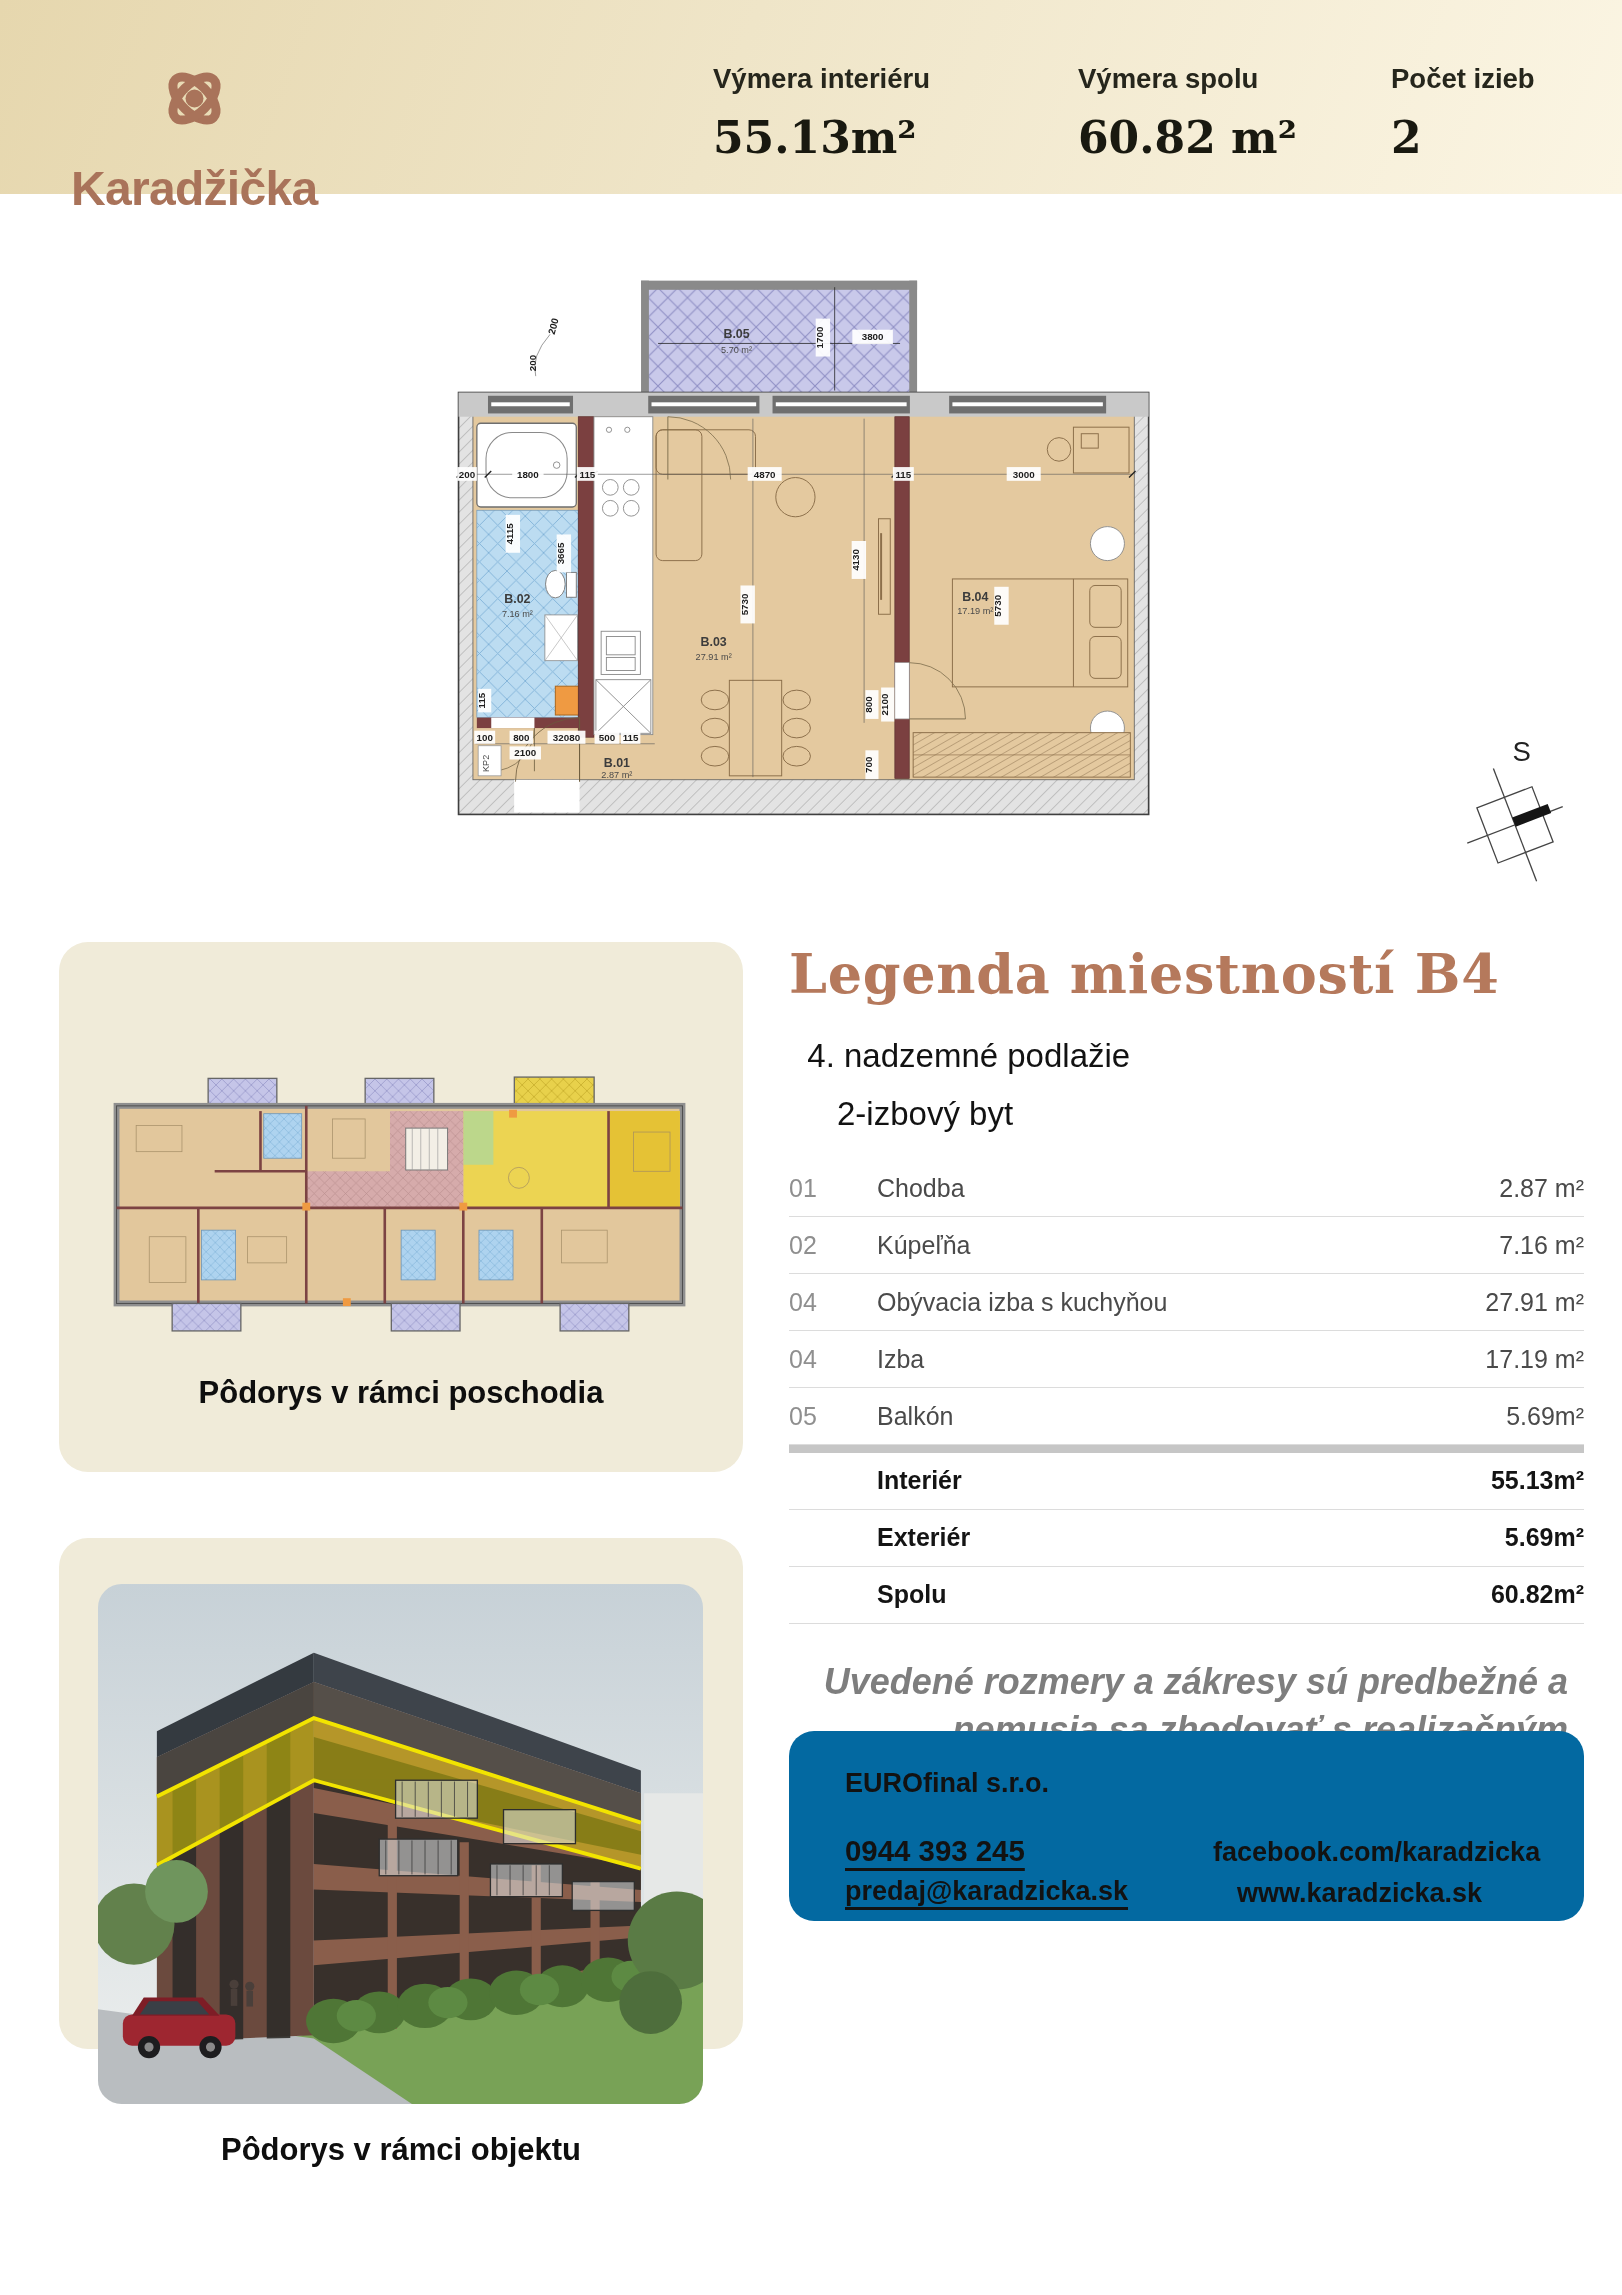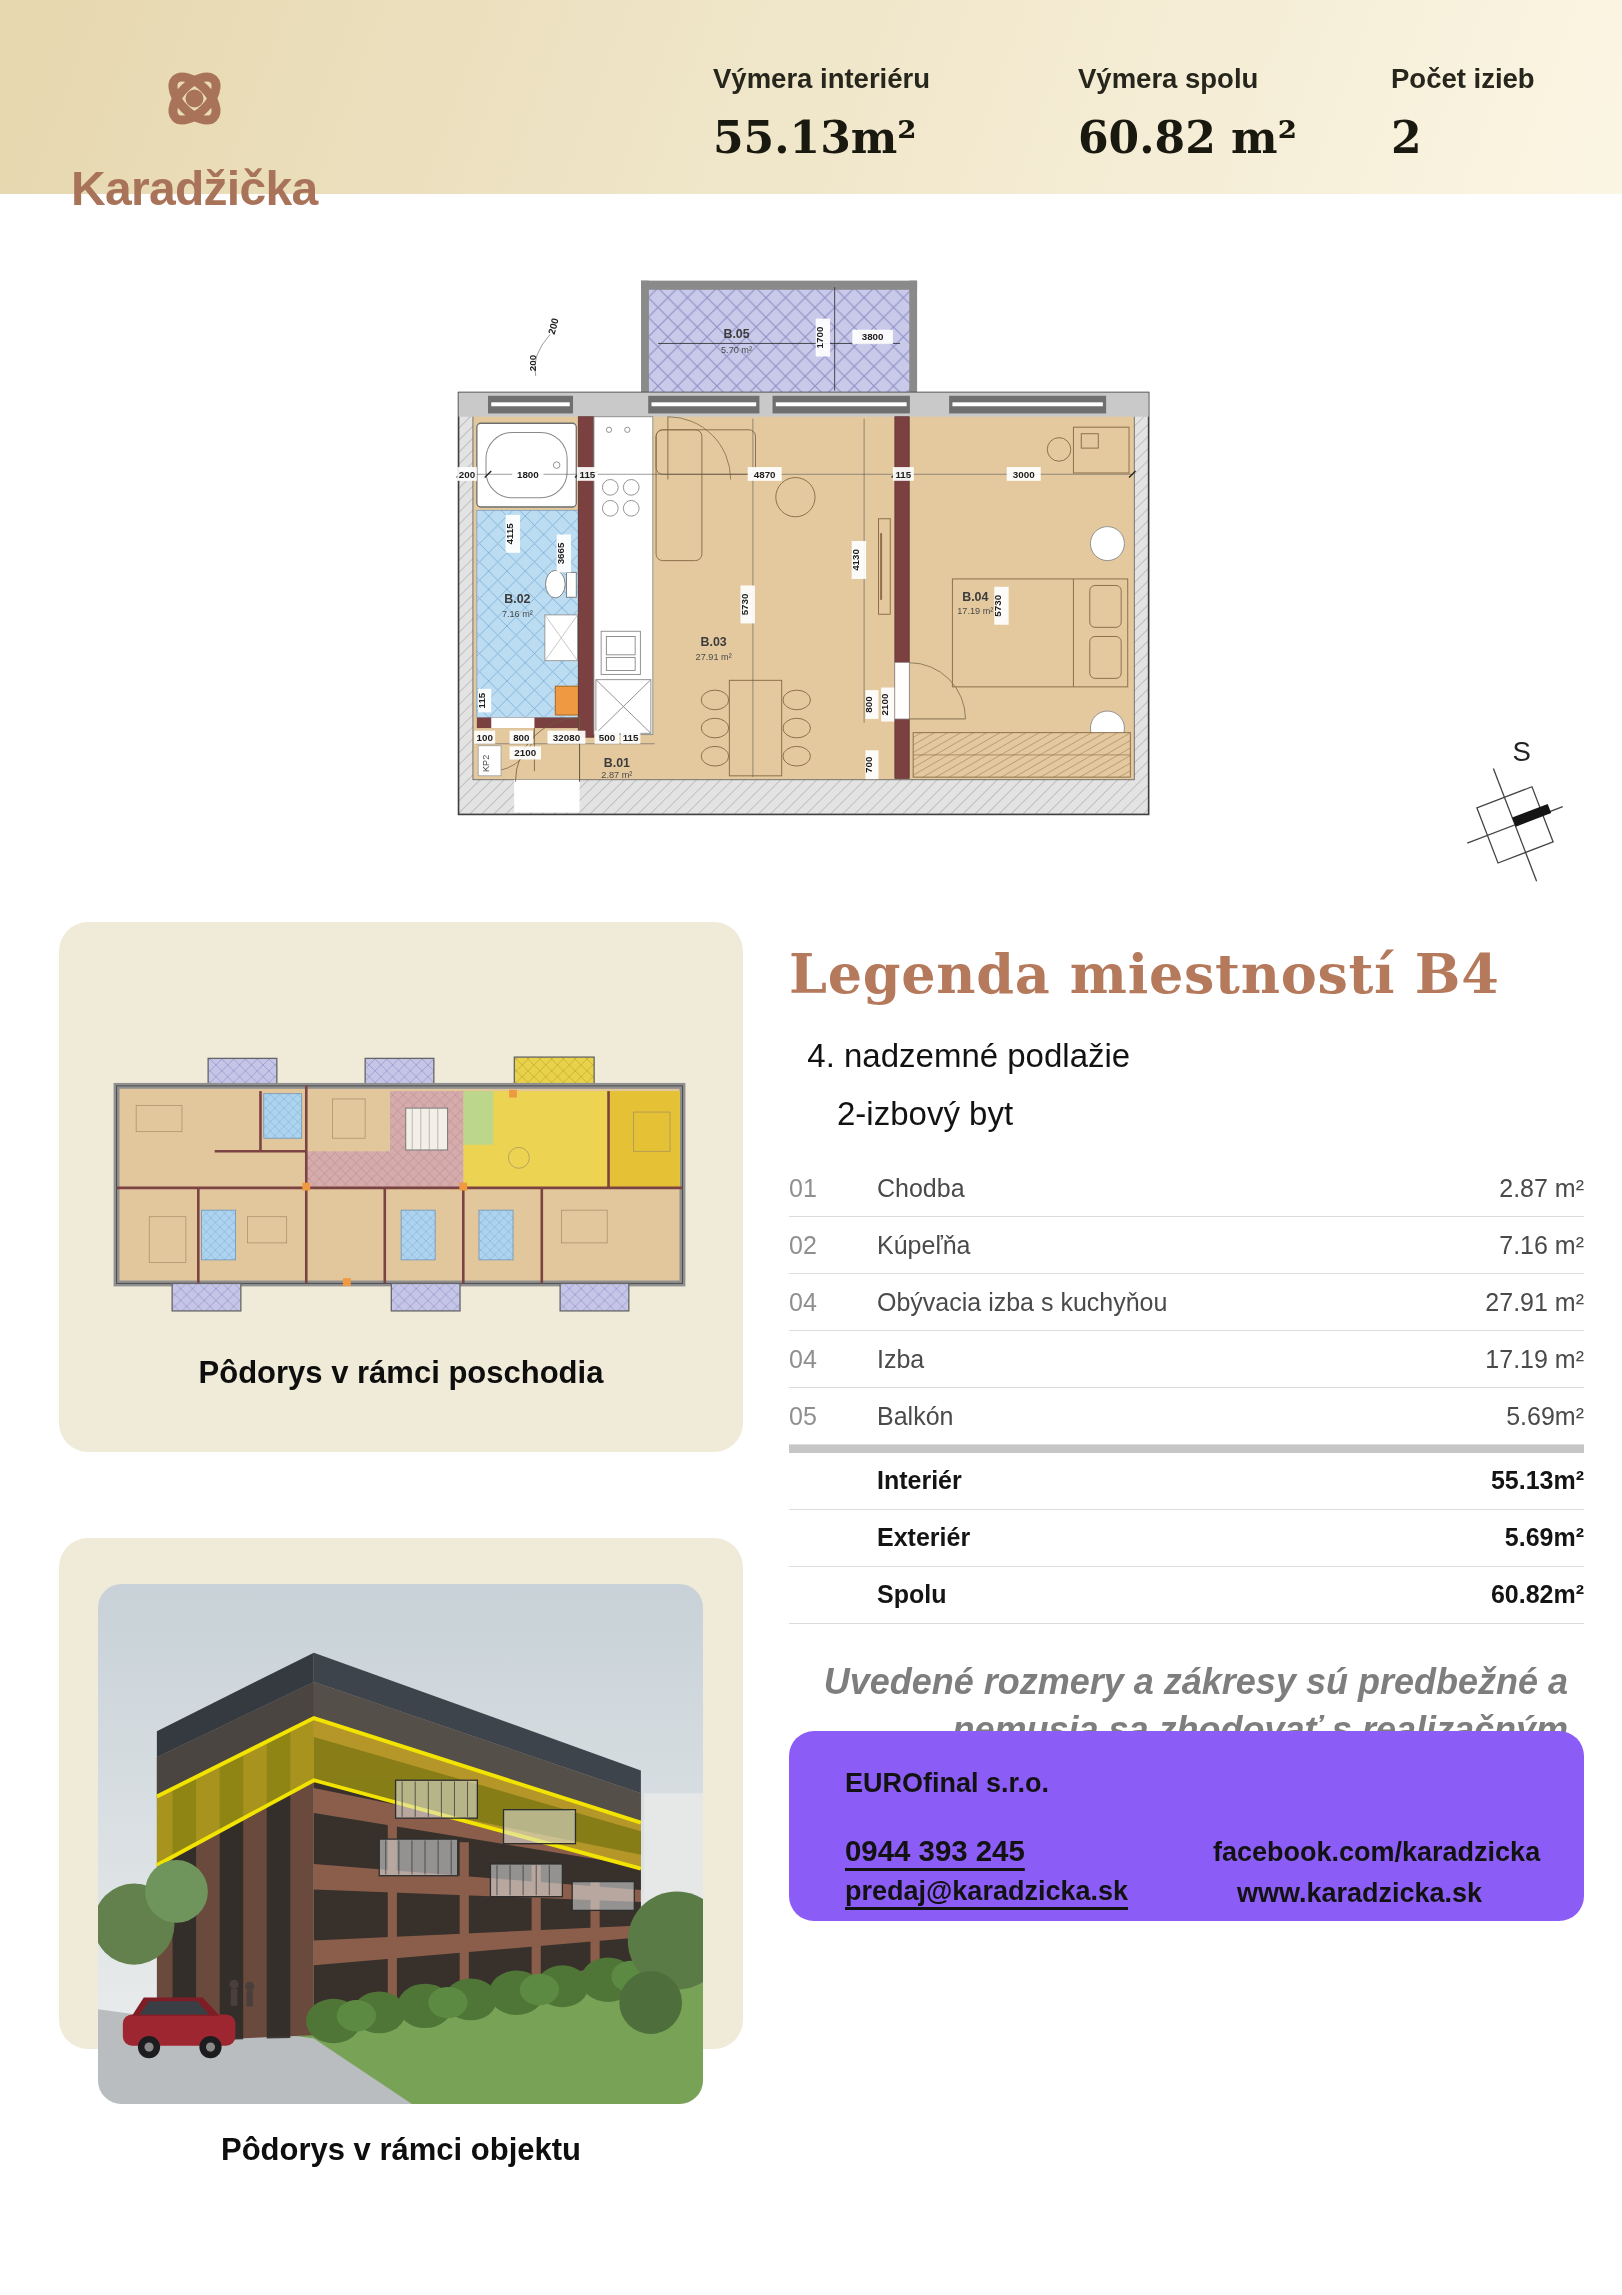--- a/index.html
+++ b/index.html
@@ -16,21 +16,21 @@
   .stat .val{margin-top:17px;font-size:44px;font-weight:700;color:#191910;
              font-family:"DejaVu Serif","Liberation Serif",serif;}
   .stat1{left:713px;} .stat2{left:1078px;} .stat3{left:1391px;}
 
   
   .plan-wrap{position:absolute;left:452px;top:278px;width:713px;height:543px;}
   .compass{position:absolute;left:1456px;top:733px;width:118px;height:151px;}
 
   
   .card{position:absolute;background:#f0ebd9;border-radius:29px;}
-  .card1{left:59px;top:922px;width:684px;height:530px;}
+  .card1{left:59px;top:942px;width:684px;height:530px;}
   .card2{left:59px;top:1538px;width:684px;height:511px;}
   .mini-plan{position:absolute;left:51px;top:131px;width:579px;height:262px;}
   .photo{position:absolute;left:39px;top:46px;width:605px;height:520px;border-radius:23.6px;overflow:hidden;}
   .card-caption{position:absolute;left:0;width:100%;text-align:center;
                 font-size:31px;font-weight:700;color:#0e0e0e;}
   .cap1{top:433px;} .cap2{top:594px;}
 
   
   .legend{position:absolute;left:789px;top:942px;width:795px;}
   .legend-title{font-size:54px;font-weight:700;color:#b5795c;
@@ -45,21 +45,21 @@
   .thickbar{height:7.9px;background:#c6c6c6;}
   .srow{display:flex;align-items:center;height:56px;border-bottom:1.3px solid #dcdcdc;}
   .srow .num{width:88px;}
   .srow .nm{flex:1;font-size:25px;font-weight:700;color:#141414;}
   .srow .ar{font-size:25px;font-weight:700;color:#141414;text-align:right;}
   .disclaimer{margin-top:34px;font-size:36px;line-height:1.32;font-style:italic;
               font-weight:600;color:#7e7e7e;width:779px;text-align:right;}
 
   
   .contact{position:absolute;left:789px;top:1731px;width:795px;height:190px;
-           background:#8b5cf6;border-radius:25px;}
+           background:#0369a1;border-radius:25px;}
   .company{position:absolute;left:56px;top:37px;font-size:27px;font-weight:700;color:#121212;}
   .phone{position:absolute;left:56px;top:103px;font-size:29.4px;font-weight:700;color:#121212;
          text-decoration:underline;text-underline-offset:6.5px;text-decoration-thickness:2.6px;}
   .email{position:absolute;left:56px;top:145px;font-size:27px;font-weight:700;color:#121212;
          text-decoration:underline;text-underline-offset:6.5px;text-decoration-thickness:2.6px;}
   .fb{position:absolute;left:424px;top:106px;font-size:27px;font-weight:700;color:#121212;}
   .web{position:absolute;left:448px;top:147px;font-size:27px;font-weight:700;color:#121212;}
 
   svg text{font-family:"Liberation Sans","DejaVu Sans",sans-serif;}
   .dimtxt{font-size:15px;fill:#1c1c1c;font-weight:700;}

